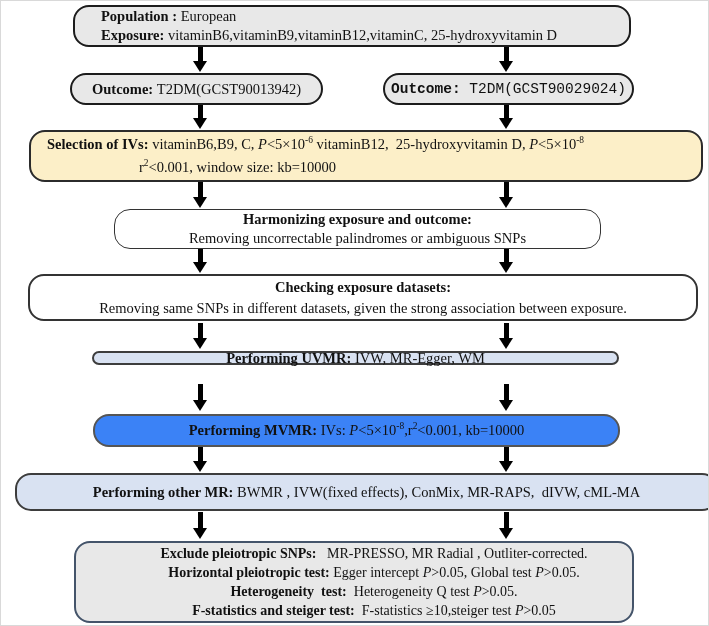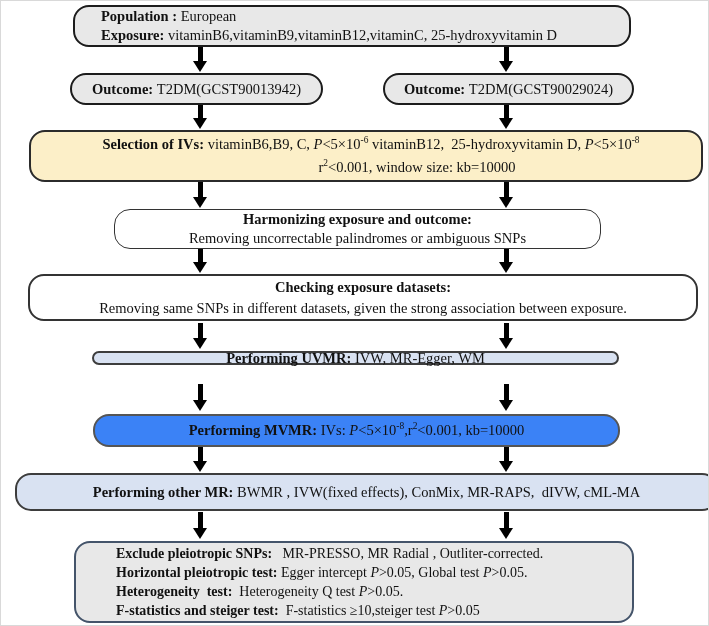--- a/index.html
+++ b/index.html
@@ -11,32 +11,32 @@
   .box{position:absolute;box-sizing:border-box;display:flex;flex-direction:column;justify-content:center;border-radius:16px;}
   .line{white-space:pre-wrap;font-size:14.5px;line-height:19px;}
   .ta-c{text-align:center;}
   .seg-b{font-weight:bold;}
   .seg-i{font-style:italic;}
   sup.seg-sup{font-size:0.65em;line-height:0;}
   .seg-r{}
 
   .population{left:72px;top:4px;width:558px;height:42px;background:var(--grey);border:2px solid #1c1c1c;padding-left:26px;}
   .outcome-left{left:69px;top:72px;width:253px;height:32px;background:var(--grey);border:2px solid #1c1c1c;}
-  .outcome-right{left:382px;top:72px;width:251px;height:32px;background:var(--grey);border:2px solid #1c1c1c;}
+  .outcome-right{left:382px;top:72px;width:251px;height:32px;background:var(--grey);border:2px solid #1c1c1c;font-family:Liberation Mono, monospace;}
   .selection{left:28px;top:129px;width:674px;height:52px;background:var(--yellow);border:2px solid #2b2b2b;padding:1px 6px 1px 16px;}
-  .selection .line{line-height:23px;text-align:center;}
+  .selection .line{line-height:23px;}
   .selection .indent2{padding-left:92px;}
   .harmonizing{left:113px;top:208px;width:487px;height:40px;background:#ffffff;border:1.5px solid #333333;font-family:Liberation Serif, serif;}
   .checking{left:27px;top:273px;width:670px;height:47px;background:#ffffff;border:2px solid #333333;}
   .checking .line{line-height:21px;}
   .uvmr{left:91px;top:350px;width:527px;height:14px;background:var(--blue);border:2px solid #3d3d3d;}
   .mvmr{left:92px;top:413px;width:527px;height:33px;background:#3b82f6;border:2px solid #555555;}
   .other-mr{left:14px;top:472px;width:703px;height:38px;background:var(--blue);border:2px solid #3d3d3d;}
   .final{left:73px;top:540px;width:560px;height:82px;background:var(--grey);border:2.5px solid var(--slate);padding-left:40px;}
-  .final .line{font-size:14px;line-height:19px;}
+  .final .line{font-size:14px;line-height:19px;text-align:center;}
 
   .arrow{position:absolute;width:14px;display:flex;flex-direction:column;align-items:center;}
   .arrow .shaft{width:5px;flex:1 1 auto;background:var(--arrow);}
   .arrow .head{width:0;height:0;border-left:7px solid transparent;border-right:7px solid transparent;border-top:11px solid var(--arrow);}
 </style>
 </head>
 <body>
 
 <div id="canvas">
 

